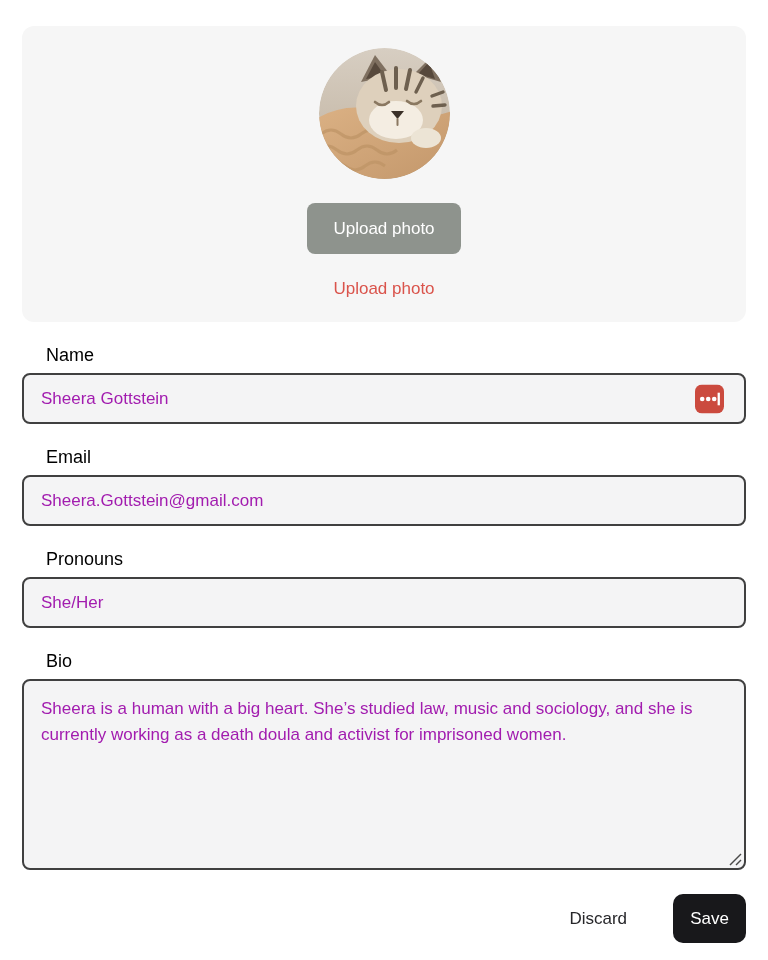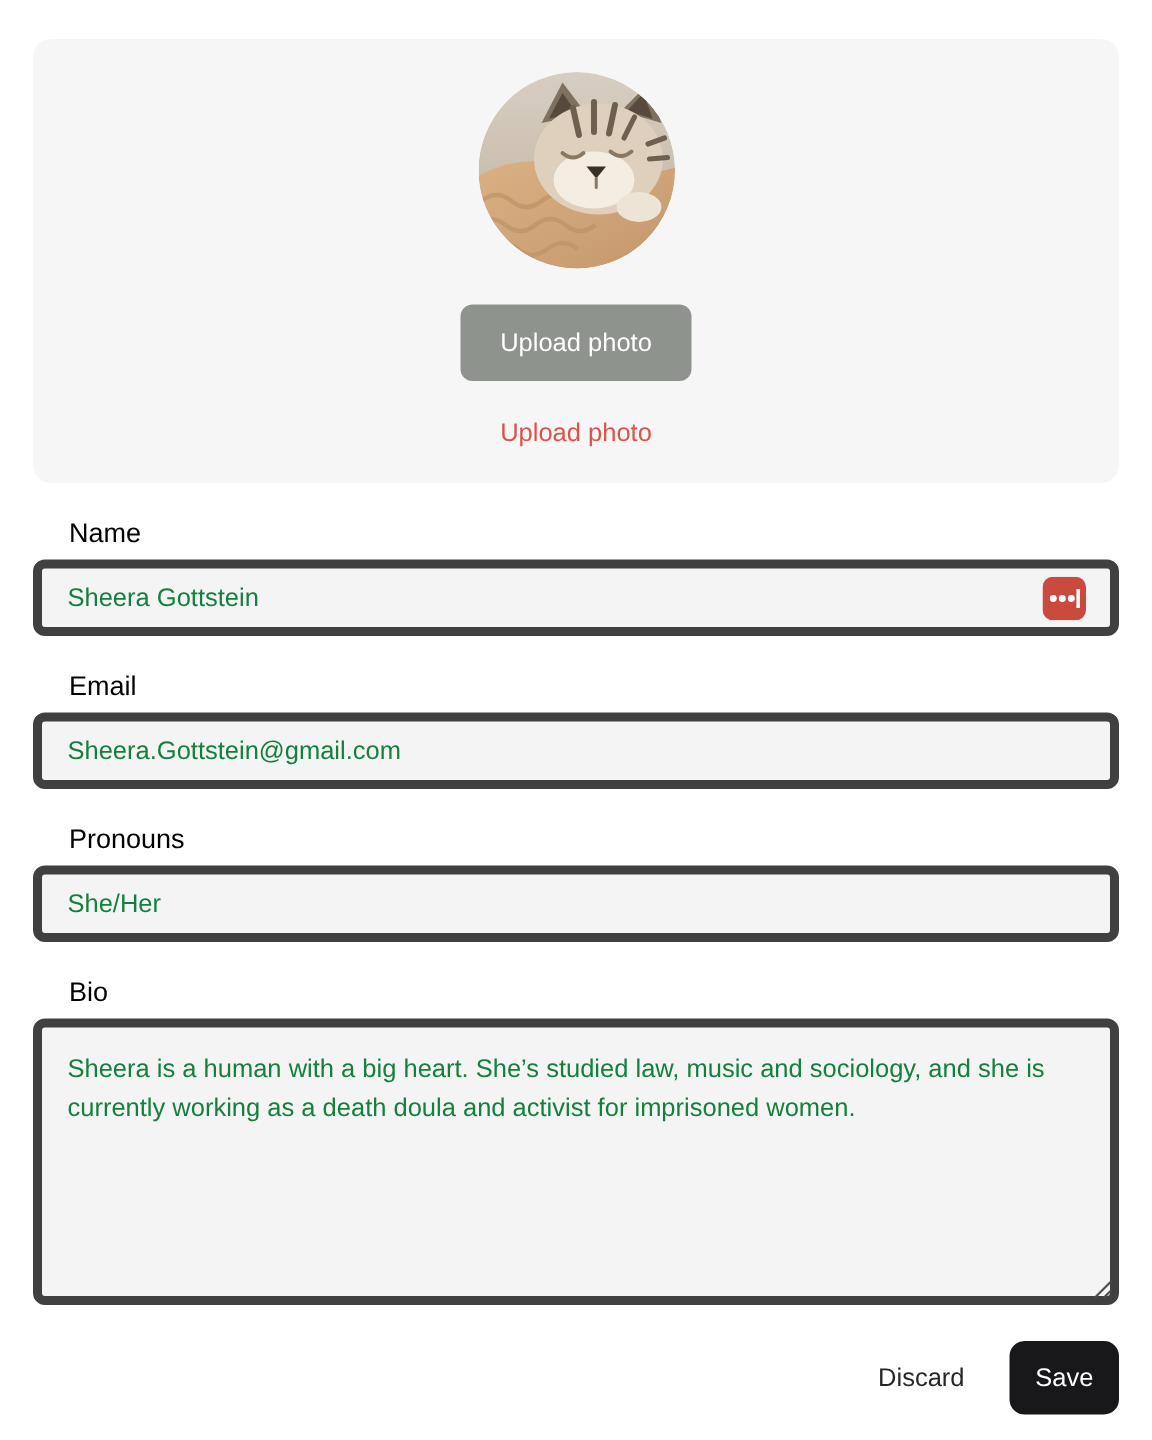--- a/index.html
+++ b/index.html
@@ -61,25 +61,25 @@
     font-size: 18px;
     line-height: 18px;
     color: #000000;
     margin-bottom: 9px;
     margin-left: 24px;
   }
   .input-wrap { position: relative; }
   .text-input, .bio-textarea {
     width: 100%;
     background: #f4f4f5;
-    border: 6px solid #404040;
+    border: 2px solid #404040;
     border-radius: 8px;
     font-family: "Liberation Sans", sans-serif;
     font-size: 17px;
-    color: #15803d;
+    color: #a21caf;
   }
   .text-input {
     height: 51px;
     padding: 0 17px;
   }
   .bio-textarea {
     display: block;
     height: 191px;
     padding: 15px 17px;
     line-height: 26px;
@@ -100,21 +100,21 @@
     width: 13px;
     height: 13px;
     pointer-events: none;
   }
   
   .actions-row {
     margin-top: 24px;
     display: flex;
     justify-content: flex-end;
     align-items: center;
-    gap: 30px;
+    gap: 46px;
   }
   .discard-btn {
     background: none;
     border: none;
     font-family: "Liberation Sans", sans-serif;
     font-size: 17px;
     color: #27272a;
     cursor: pointer;
   }
   .save-btn {

